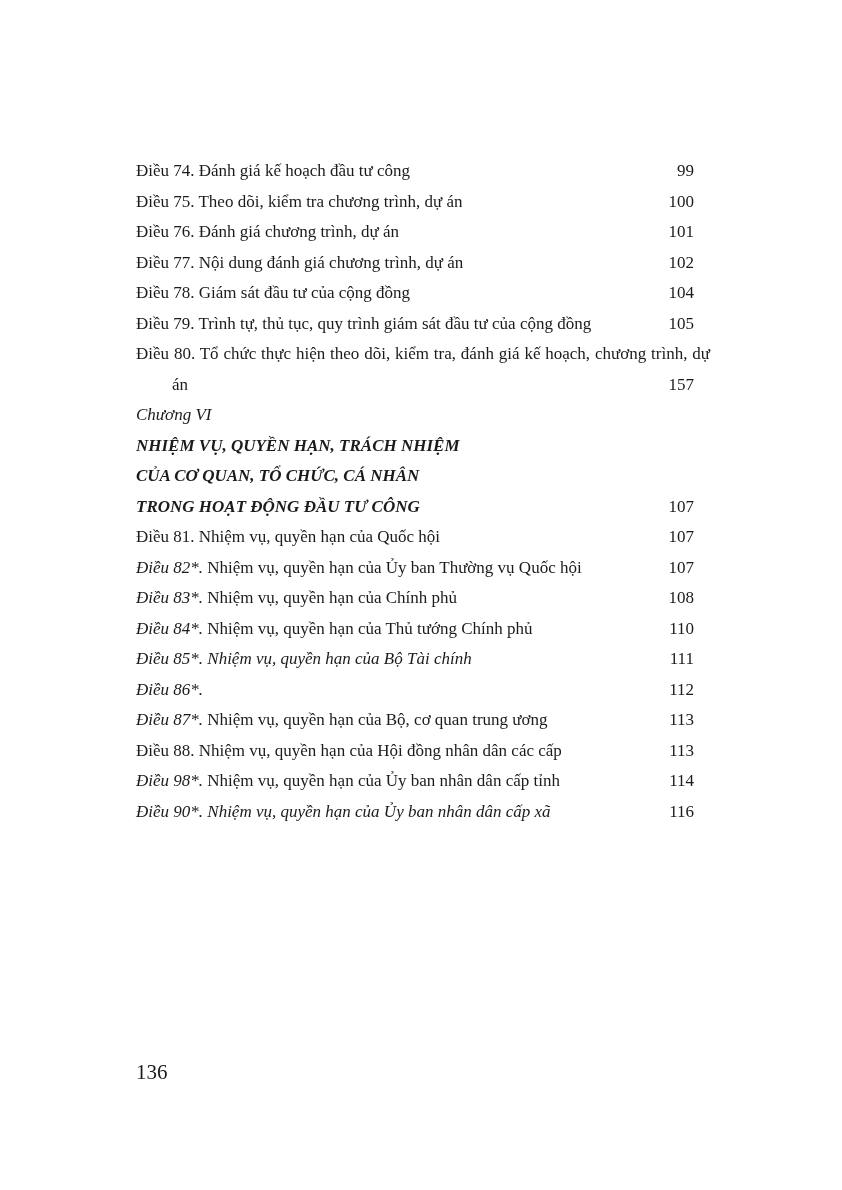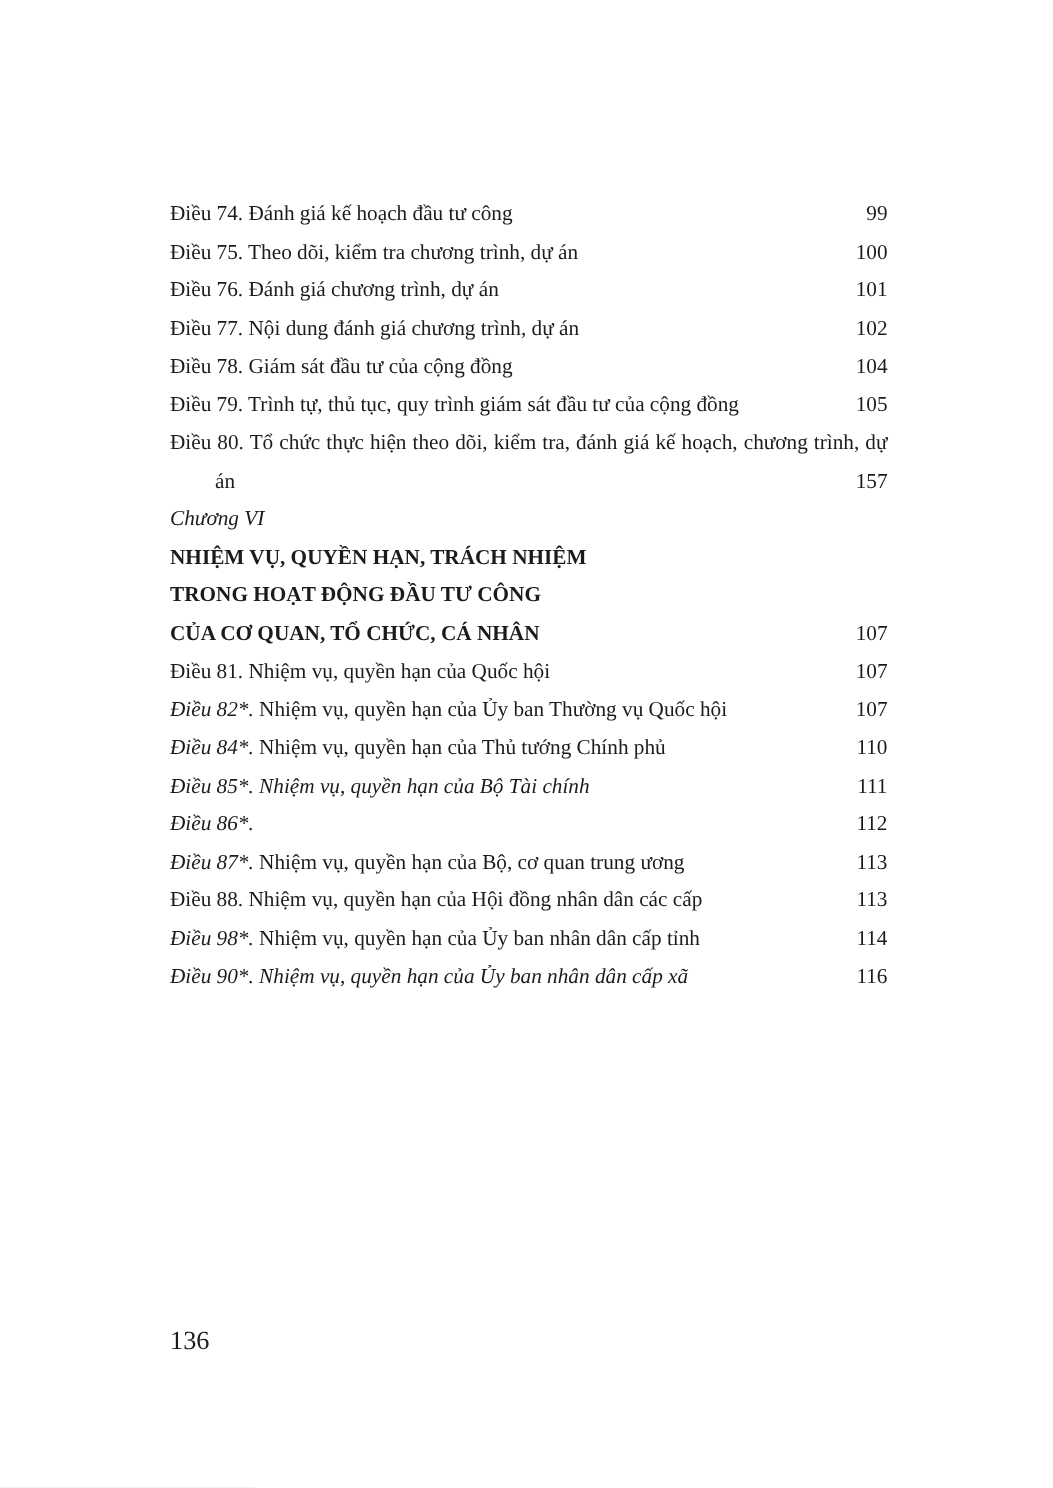--- a/index.html
+++ b/index.html
@@ -28,40 +28,41 @@
   .entry {
     position: relative;
   }
   .entry-text {
     text-align: justify;
     padding-left: 36px;
     text-indent: -36px;
   }
   .entry-page {
     position: absolute;
-    right: 0;
+    right: 16px;
     bottom: 0;
     background: #ffffff;
     padding-left: 10px;
     white-space: nowrap;
   }
   .italic {
     font-style: italic;
   }
   .chapter-block {
     position: relative;
   }
   .chapter-center {
     padding-right: 60px;
   }
   .chapter-title {
     font-style: italic;
   }
   .chapter-line {
     font-weight: bold;
+    font-style: italic;
   }
   .footer-page-number {
     position: absolute;
     left: 136px;
     top: 1060px;
     font-size: 21px;
   }
 </style>
 </head>
 <body>
@@ -93,32 +94,36 @@
         <span class="entry-page">105</span>
       </div>
       <div class="entry">
         <div class="entry-text"><span>Điều 80.</span><span> Tổ chức thực hiện theo dõi, kiểm tra, đánh giá kế hoạch, chương trình, dự án</span></div>
         <span class="entry-page">157</span>
       </div>
       <div class="chapter-block">
         <div class="chapter-center">
           <div class="chapter-title">Chương VI</div>
           <div class="chapter-line">NHIỆM VỤ, QUYỀN HẠN, TRÁCH NHIỆM</div>
+          <div class="chapter-line">CỦA CƠ QUAN, TỔ CHỨC, CÁ NHÂN</div>
           <div class="chapter-line">TRONG HOẠT ĐỘNG ĐẦU TƯ CÔNG</div>
-          <div class="chapter-line">CỦA CƠ QUAN, TỔ CHỨC, CÁ NHÂN</div>
         </div>
         <span class="entry-page">107</span>
       </div>
       <div class="entry">
         <div class="entry-text"><span>Điều 81.</span><span> Nhiệm vụ, quyền hạn của Quốc hội</span></div>
         <span class="entry-page">107</span>
       </div>
       <div class="entry">
         <div class="entry-text"><span class="italic">Điều 82*.</span><span> Nhiệm vụ, quyền hạn của Ủy ban Thường vụ Quốc hội</span></div>
         <span class="entry-page">107</span>
+      </div>
+      <div class="entry">
+        <div class="entry-text"><span class="italic">Điều 83*.</span><span> Nhiệm vụ, quyền hạn của Chính phủ</span></div>
+        <span class="entry-page">108</span>
       </div>
       <div class="entry">
         <div class="entry-text"><span class="italic">Điều 84*.</span><span> Nhiệm vụ, quyền hạn của Thủ tướng Chính phủ</span></div>
         <span class="entry-page">110</span>
       </div>
       <div class="entry">
         <div class="entry-text"><span class="italic">Điều 85*.</span><span class="italic"> Nhiệm vụ, quyền hạn của Bộ Tài chính</span></div>
         <span class="entry-page">111</span>
       </div>
       <div class="entry">

